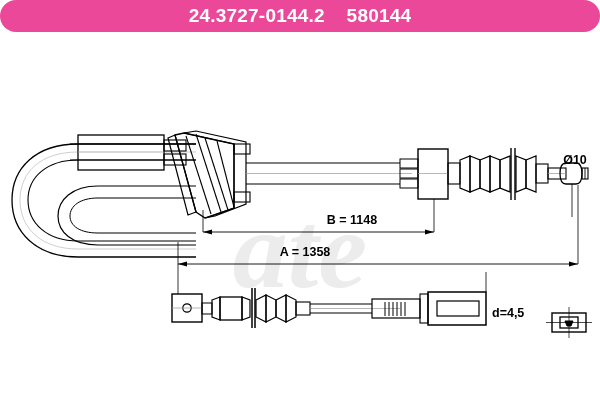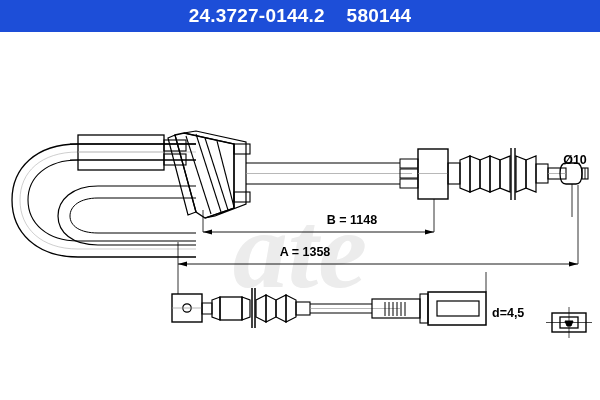--- a/index.html
+++ b/index.html
@@ -17,24 +17,25 @@
     height: 400px;
     background: #ffffff;
     overflow: hidden;
   }
   #header-bar {
     position: absolute;
     left: 0;
     top: 0;
     width: 600px;
     height: 32px;
-    background: #1d4ed8;
+    background: #ec4899;
     display: flex;
     align-items: center;
     justify-content: center;
+    border-radius: 16px;
   }
   #header-title {
     color: #ffffff;
     font-family: "Liberation Sans", sans-serif;
     font-weight: bold;
     font-size: 19px;
     letter-spacing: 0.2px;
     white-space: pre;
   }
   #drawing-area {

